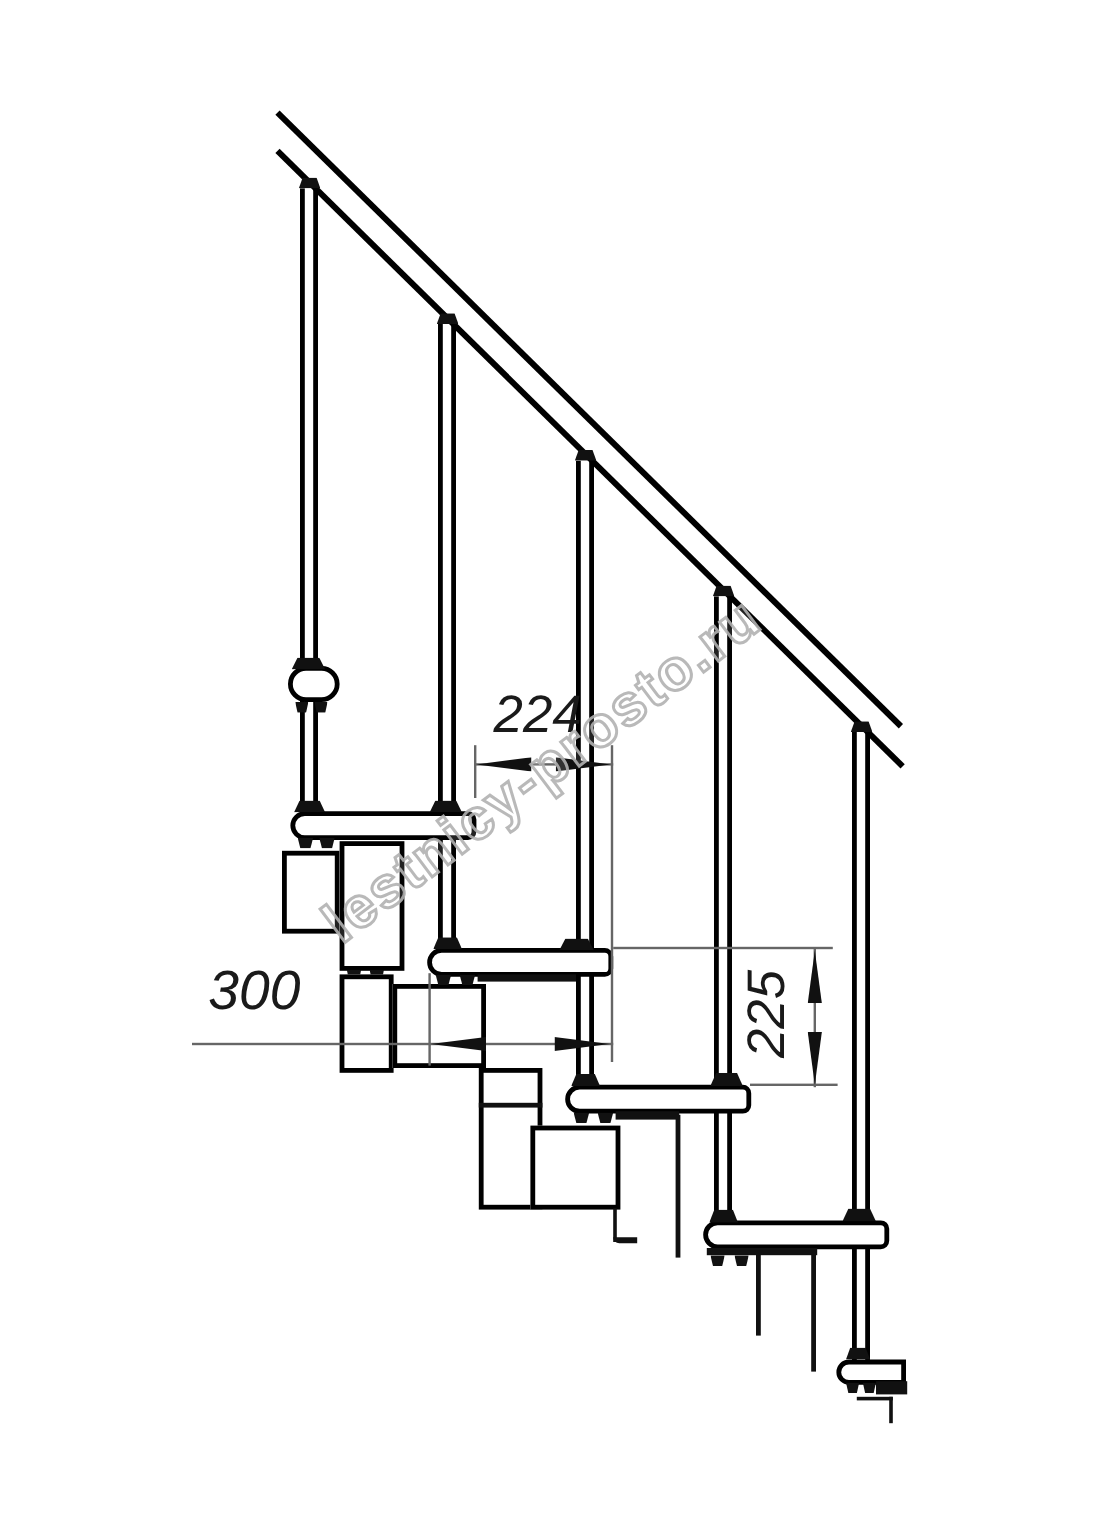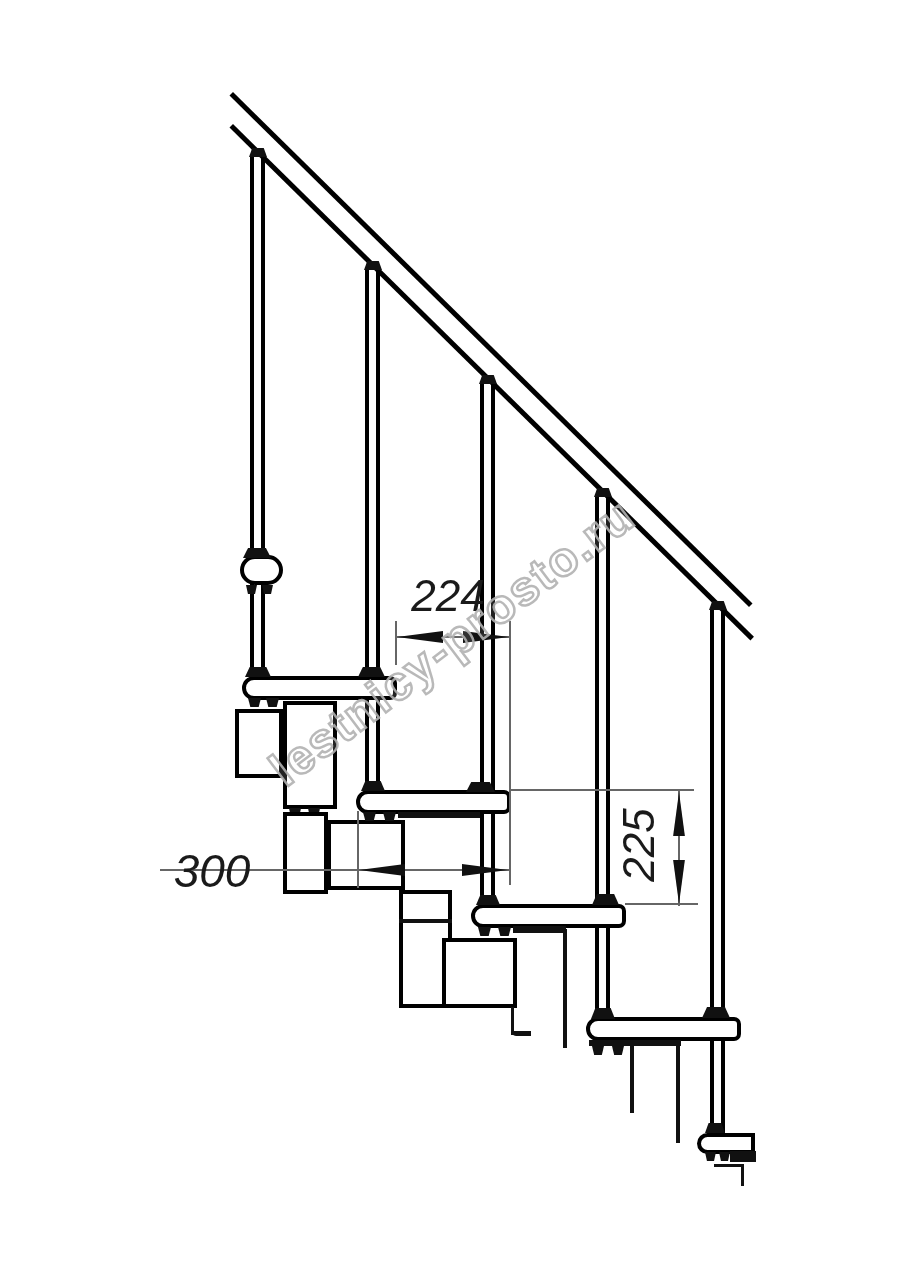--- a/index.html
+++ b/index.html
@@ -103,21 +103,21 @@
   <div class="dimline" style="left:509px;top:621px;width:2px;height:264px;"></div>
   <div class="dimline" style="left:396px;top:636px;width:115px;height:2px;"></div>
   <div class="arr arr-l" style="left:397px;top:630px;width:46px;height:14px;"></div>
   <div class="arr arr-r" style="left:463px;top:630px;width:46px;height:14px;"></div>
   <div class="dimtext" style="left:398px;top:574px;width:100px;font-size:44px;">224</div>
 
   <div class="dimline" style="left:357px;top:811px;width:2px;height:77px;"></div>
   <div class="dimline" style="left:160px;top:869px;width:351px;height:2px;"></div>
   <div class="arr arr-l" style="left:359px;top:863px;width:46px;height:14px;"></div>
   <div class="arr arr-r" style="left:462px;top:863px;width:46px;height:14px;"></div>
-  <div class="dimtext" style="left:166px;top:802px;width:92px;font-size:46px;margin-top:46px;">300</div>
+  <div class="dimtext" style="left:166px;top:802px;width:92px;font-size:46px;">300</div>
 
   <div class="dimline" style="left:511px;top:789px;width:183px;height:2px;"></div>
   <div class="dimline" style="left:625px;top:903px;width:73px;height:2px;"></div>
   <div class="dimline" style="left:678px;top:790px;width:2px;height:116px;"></div>
   <div class="arr arr-u" style="left:672px;top:792px;width:14px;height:44px;"></div>
   <div class="arr arr-d" style="left:672px;top:860px;width:14px;height:44px;"></div>
   <div class="dimtext" style="left:589px;top:823px;width:100px;font-size:44px;transform:rotate(-90deg);">225</div>
 
   <div class="watermark">lestnicy-prosto.ru</div>
 

